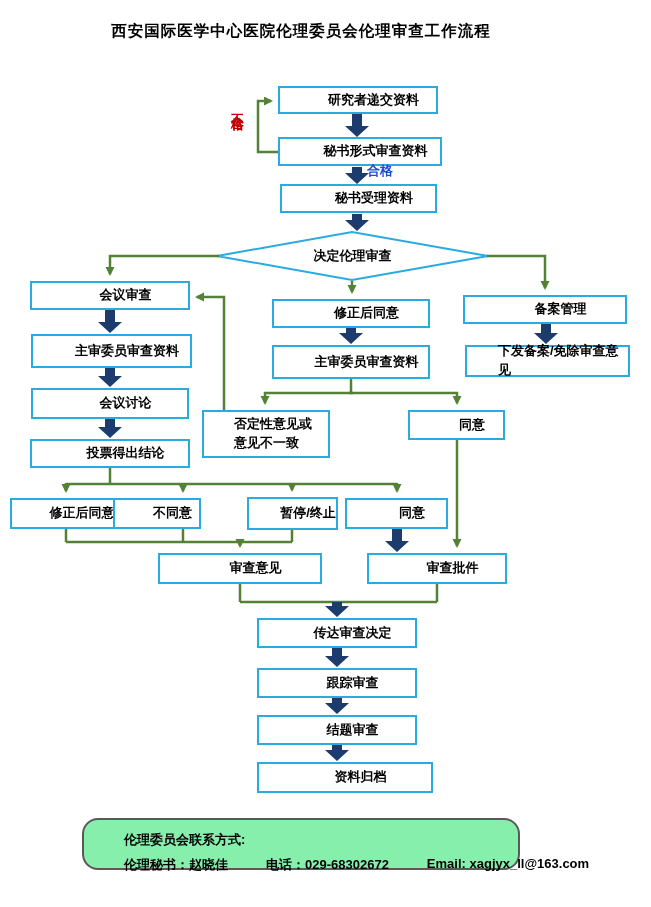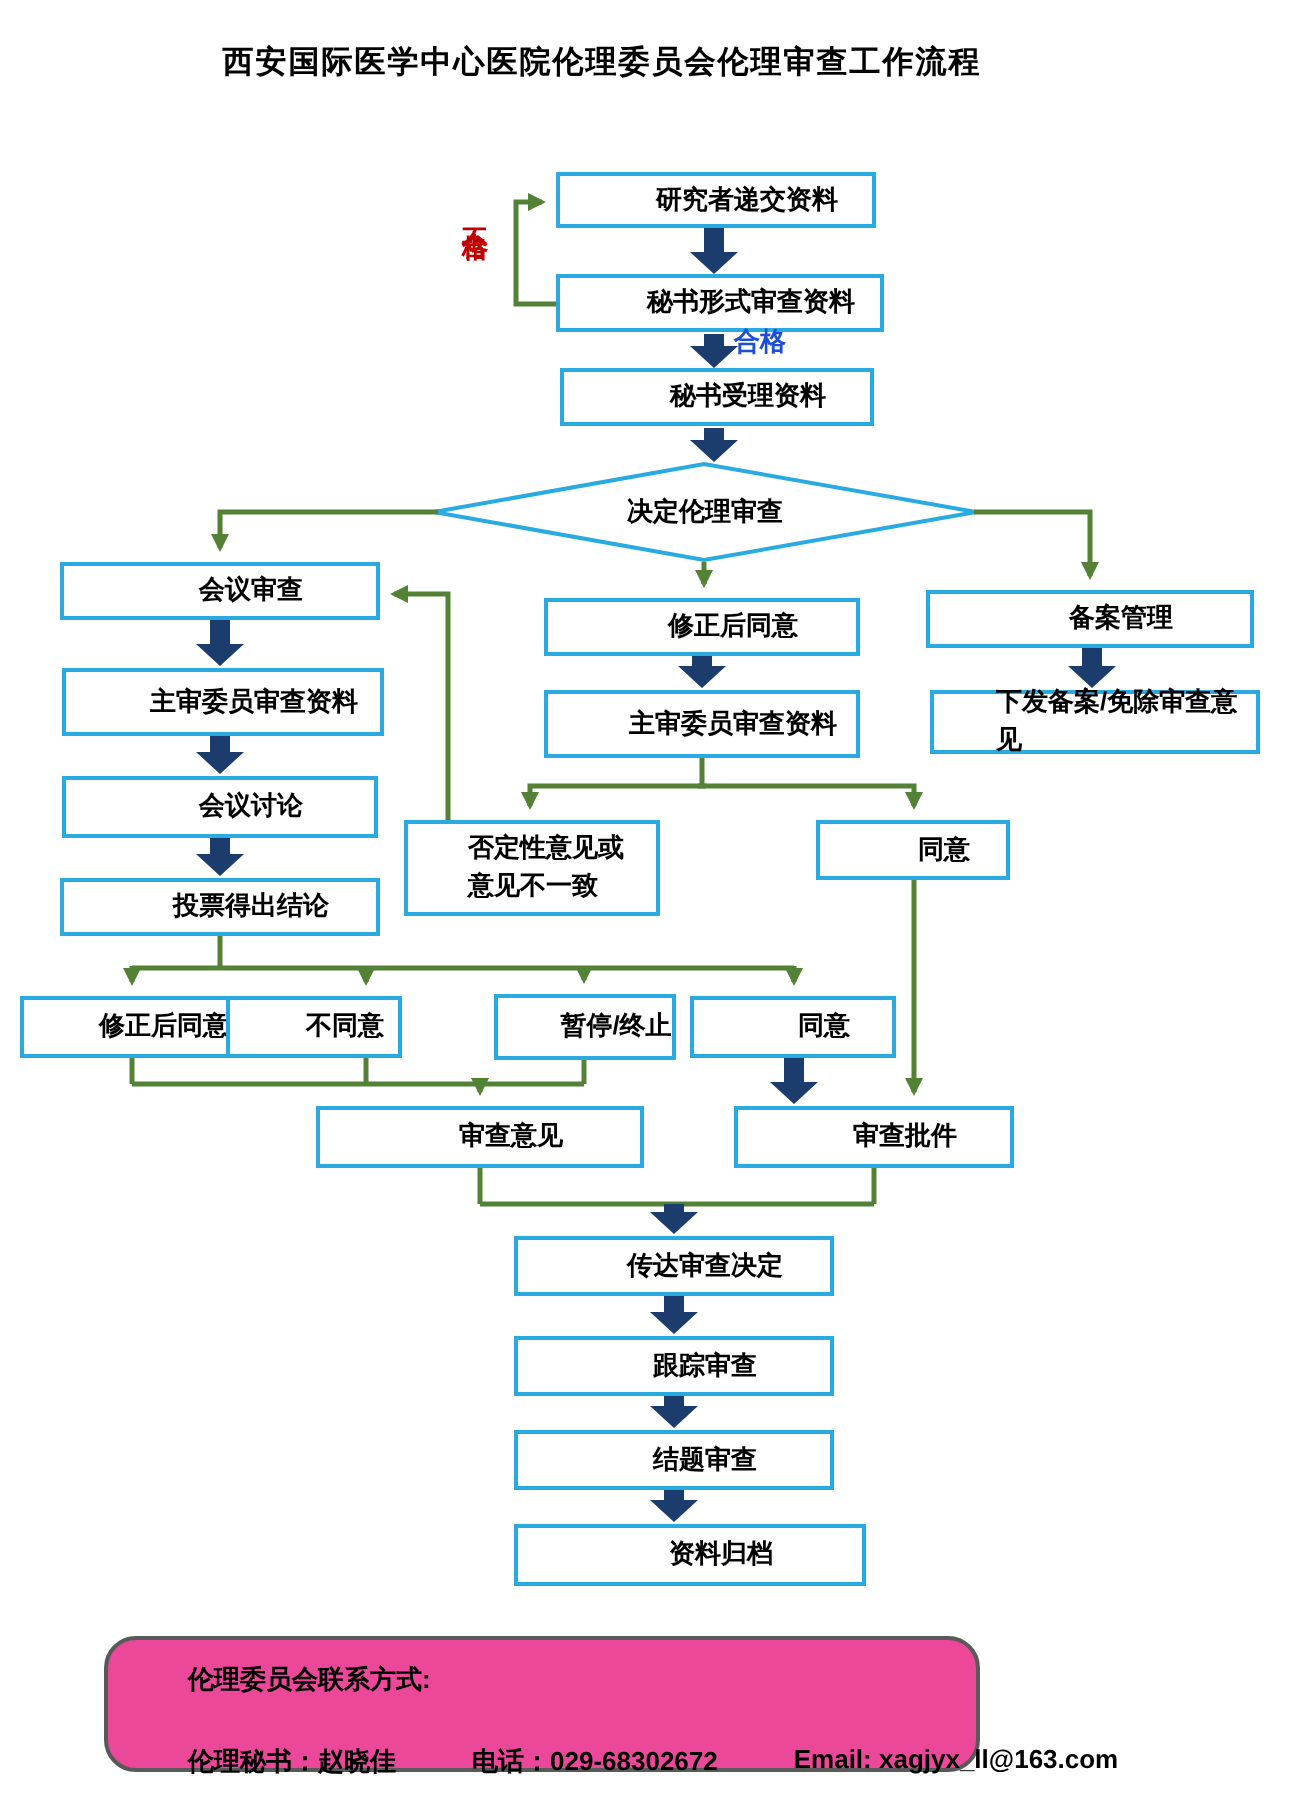--- a/index.html
+++ b/index.html
@@ -11,24 +11,24 @@
   .node{position:absolute;box-sizing:border-box;background:#ffffff;border:2px solid #29ABE2;
         display:flex;flex-direction:column;align-items:center;justify-content:center;
         font-size:13px;font-weight:bold;color:#000;text-align:left;z-index:2;line-height:1.45;padding-left:31px;}
   .node.multiline{align-items:flex-start;padding-left:30px;text-align:left;}
   .diamond-label{position:absolute;left:217px;top:232px;width:271px;height:48px;
         display:flex;align-items:center;justify-content:center;font-size:13px;font-weight:bold;
         color:#000;z-index:2;}
   .lbl{position:absolute;font-size:13px;font-weight:bold;color:#1d4ed8;z-index:3;}
   .lbl-fail{left:231px;top:103px;color:#C00000;writing-mode:vertical-rl;letter-spacing:2px;line-height:1;}
   .lbl-pass{left:367px;top:162px;}
-  .contact{position:absolute;left:52px;top:818px;width:438px;height:68px;box-sizing:border-box;
-        border:2px solid #595959;border-radius:16px;z-index:2;background:#ec4899;
+  .contact{position:absolute;left:82px;top:818px;width:438px;height:52px;box-sizing:border-box;
+        border:2px solid #595959;border-radius:16px;z-index:2;background:#86efac;
         padding:11px 10px 0 40px;font-size:13px;font-weight:bold;color:#000;}
-  .contact .row2{display:flex;gap:38px;margin-top:23px;white-space:nowrap;text-align:right;}
+  .contact .row2{display:flex;gap:38px;margin-top:7px;white-space:nowrap;text-align:right;}
 </style>
 </head>
 <body>
 
 <div id="canvas">
 
   <div class="title">西安国际医学中心医院伦理委员会伦理审查工作流程</div>
 
   <svg id="connectors" viewBox="0 0 651 907" xmlns="http://www.w3.org/2000/svg">
     <defs>

